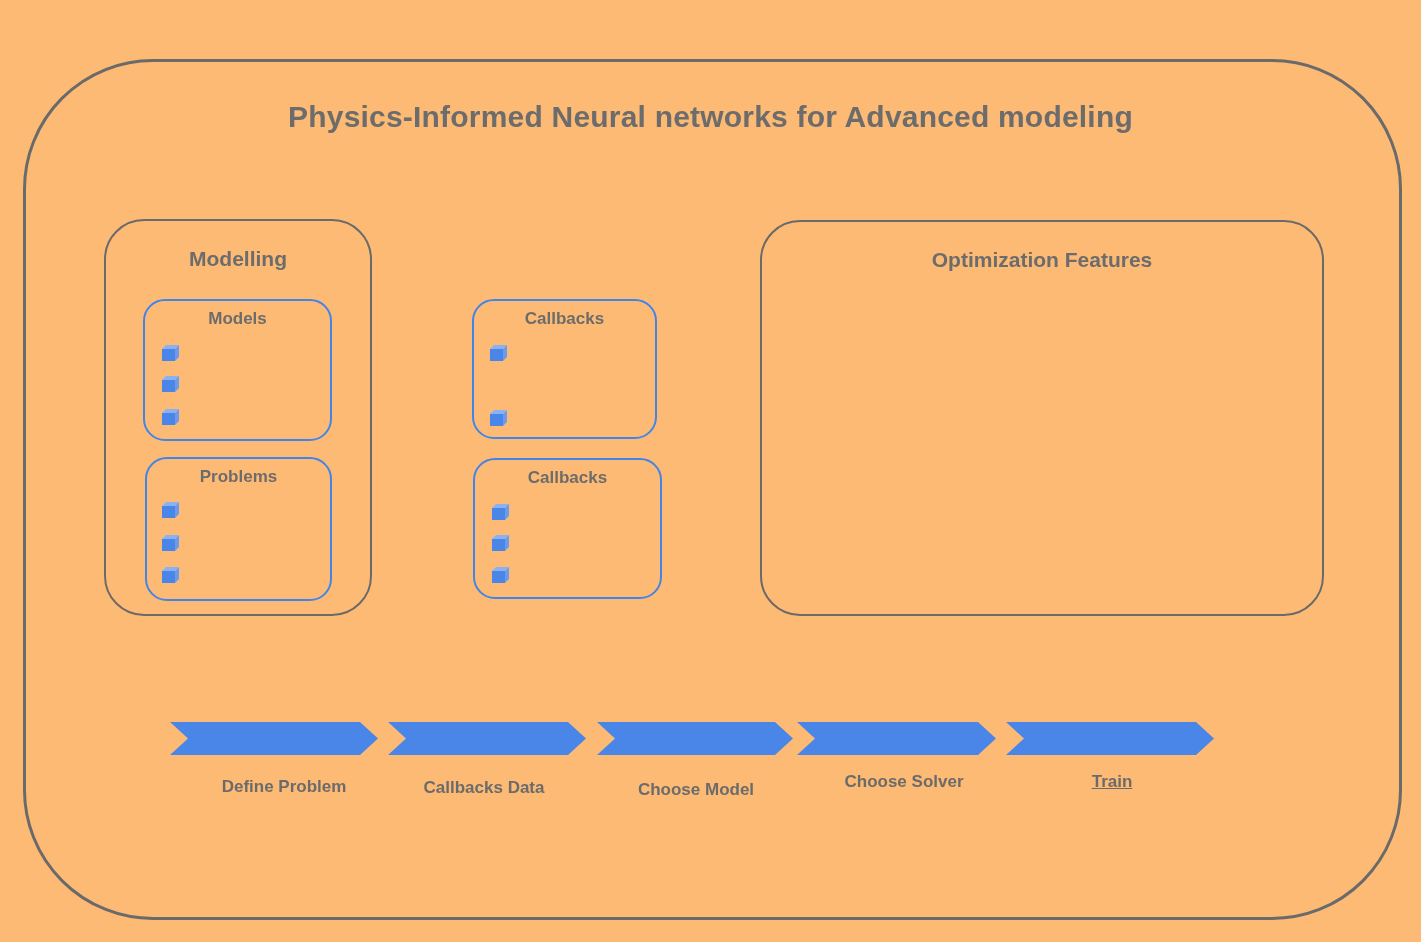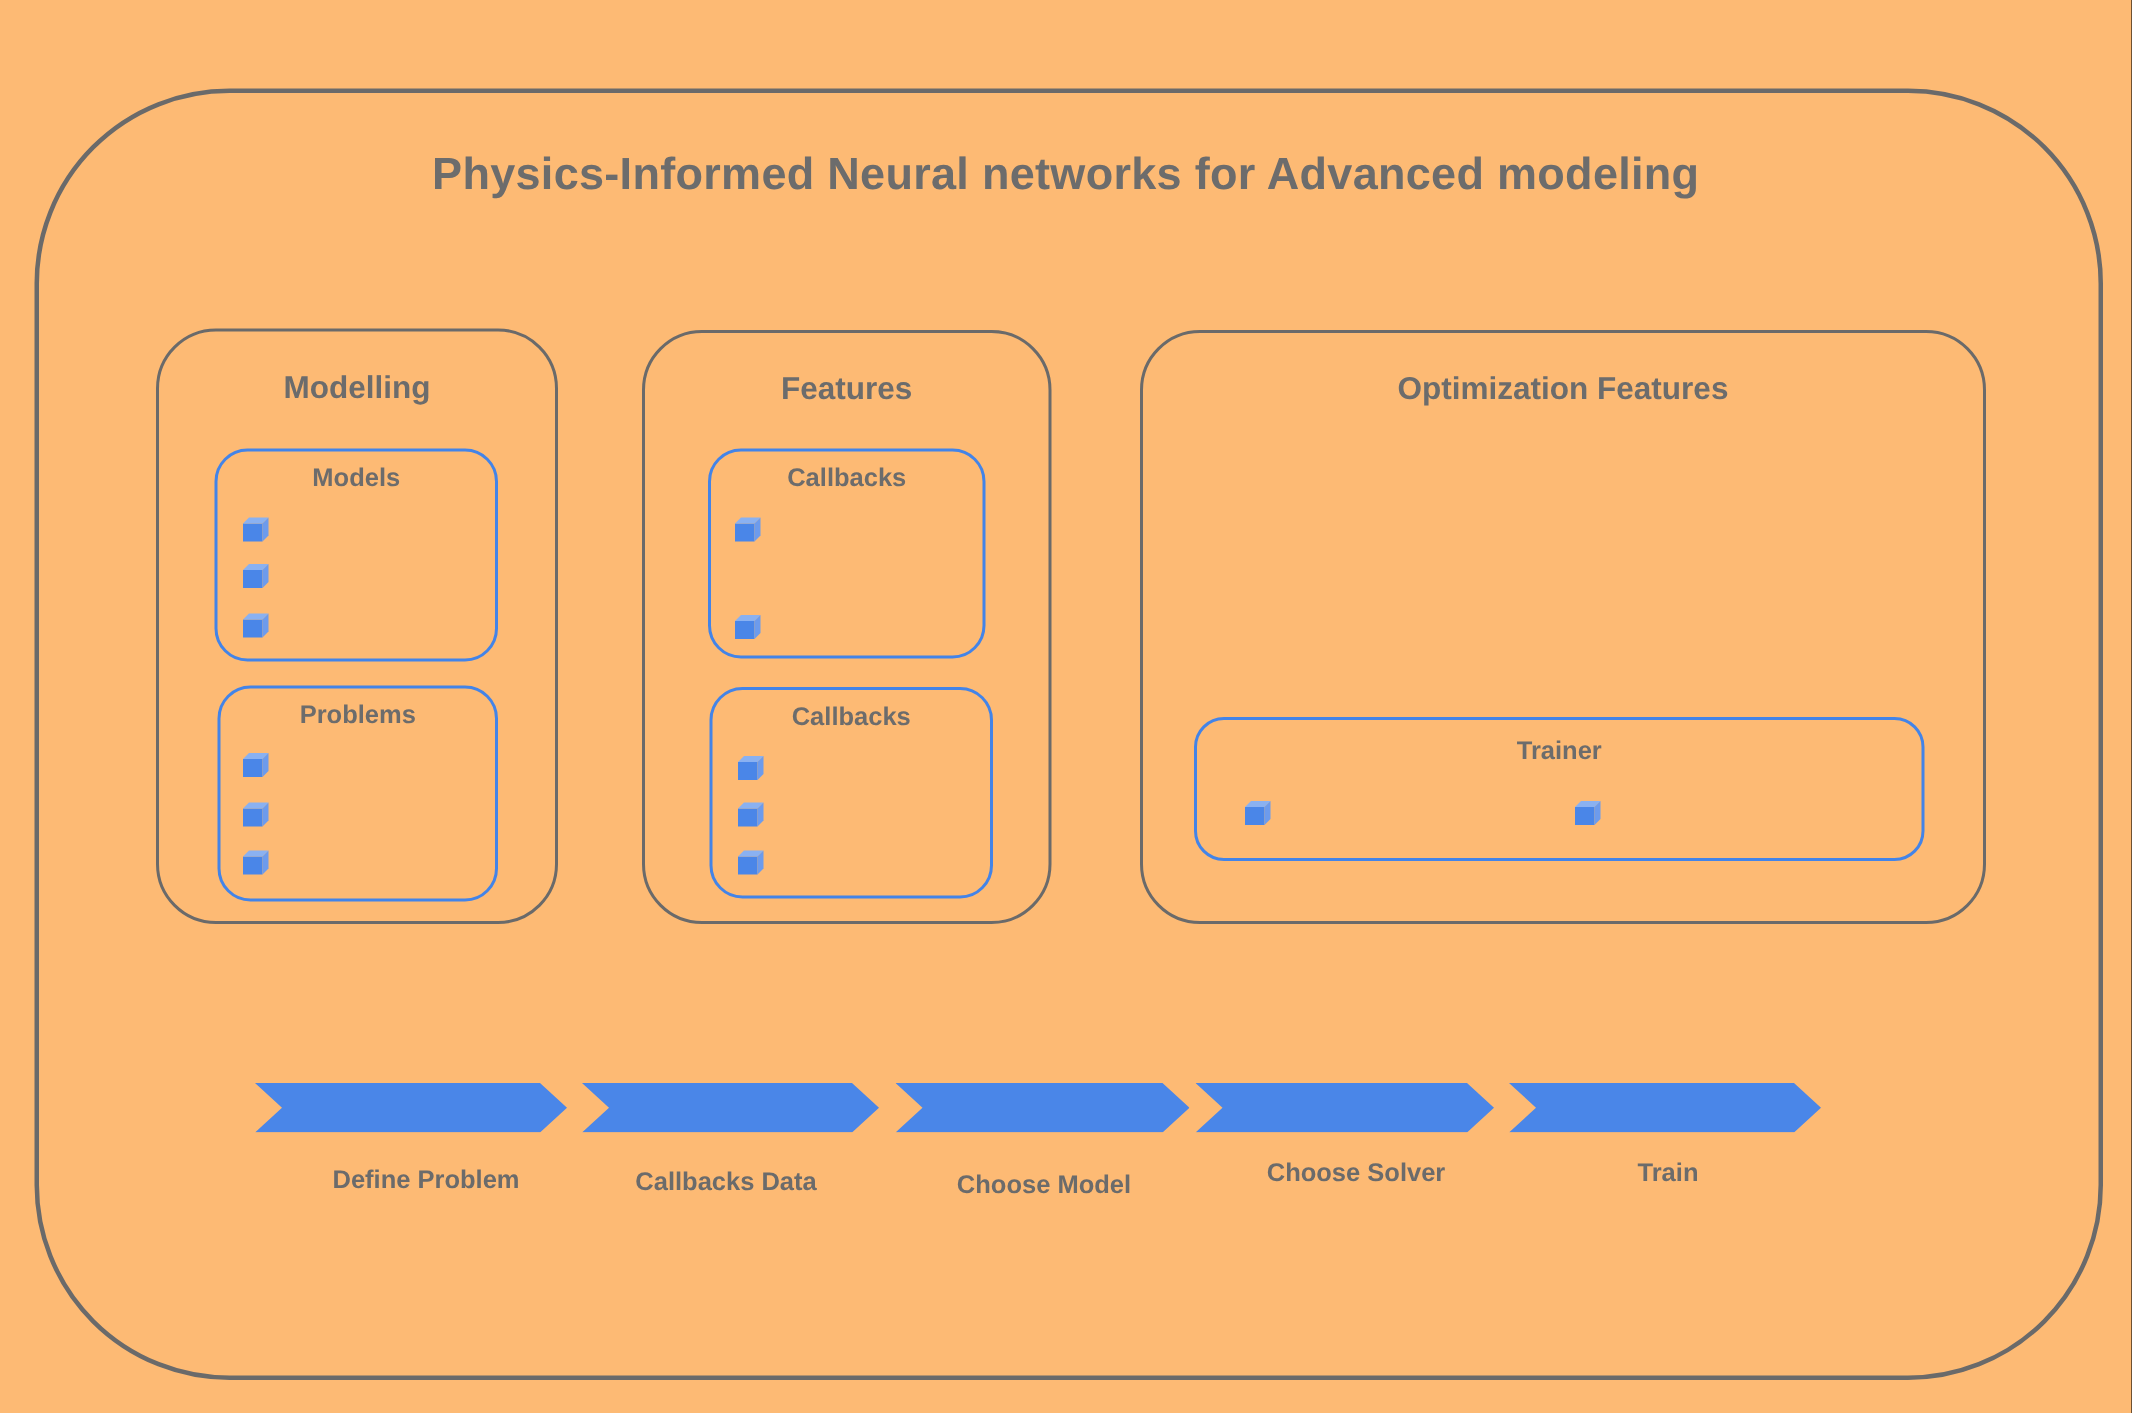--- a/index.html
+++ b/index.html
@@ -119,21 +119,21 @@
     transform: translateX(-50%);
     font-size: 17px;
     font-weight: bold;
     color: #6b6b6b;
     white-space: nowrap;
   }
   .step-label-1 { left: 284px;  top: 777px; }
   .step-label-2 { left: 484px;  top: 778px; }
   .step-label-3 { left: 696px;  top: 780px; }
   .step-label-4 { left: 904px;  top: 772px; text-align: right; }
-  .step-label-5 { left: 1112px; top: 772px; }
+  .step-label-5 { left: 1112px; top: 772px; text-decoration: underline; }
 </style>
 </head>
 <body>
 
 <div class="canvas">
 
   <div class="abs outer-frame"></div>
 
   <div class="abs diagram-title">Physics-Informed Neural networks for Advanced modeling</div>
 
@@ -146,42 +146,34 @@
     <div class="cube" style="left:17px; top:79px;"></div>
     <div class="cube" style="left:17px; top:112px;"></div>
   </div>
   <div class="abs bluebox box-problems">
     <div class="abs box-header">Problems</div>
     <div class="cube" style="left:15px; top:47px;"></div>
     <div class="cube" style="left:15px; top:80px;"></div>
     <div class="cube" style="left:15px; top:112px;"></div>
   </div>
 
-  <div class="abs panel panel-features">
-    <div class="abs panel-header">Features</div>
-  </div>
   <div class="abs bluebox box-geometry">
     <div class="abs box-header">Callbacks</div>
     <div class="cube" style="left:16px; top:48px;"></div>
     <div class="cube" style="left:16px; top:113px;"></div>
   </div>
   <div class="abs bluebox box-callbacks">
     <div class="abs box-header">Callbacks</div>
     <div class="cube" style="left:17px; top:48px;"></div>
     <div class="cube" style="left:17px; top:79px;"></div>
     <div class="cube" style="left:17px; top:111px;"></div>
   </div>
 
   <div class="abs panel panel-optimization">
     <div class="abs panel-header">Optimization Features</div>
-  </div>
-  <div class="abs bluebox box-trainer">
-    <div class="abs box-header">Trainer</div>
-    <div class="cube" style="left:32px;  top:58px;"></div>
-    <div class="cube" style="left:252px; top:58px;"></div>
   </div>
 
   <div class="chev chev-1"></div>
   <div class="chev chev-2"></div>
   <div class="chev chev-3"></div>
   <div class="chev chev-4"></div>
   <div class="chev chev-5"></div>
 
   <div class="step-label step-label-1">Define Problem</div>
   <div class="step-label step-label-2">Callbacks Data</div>

